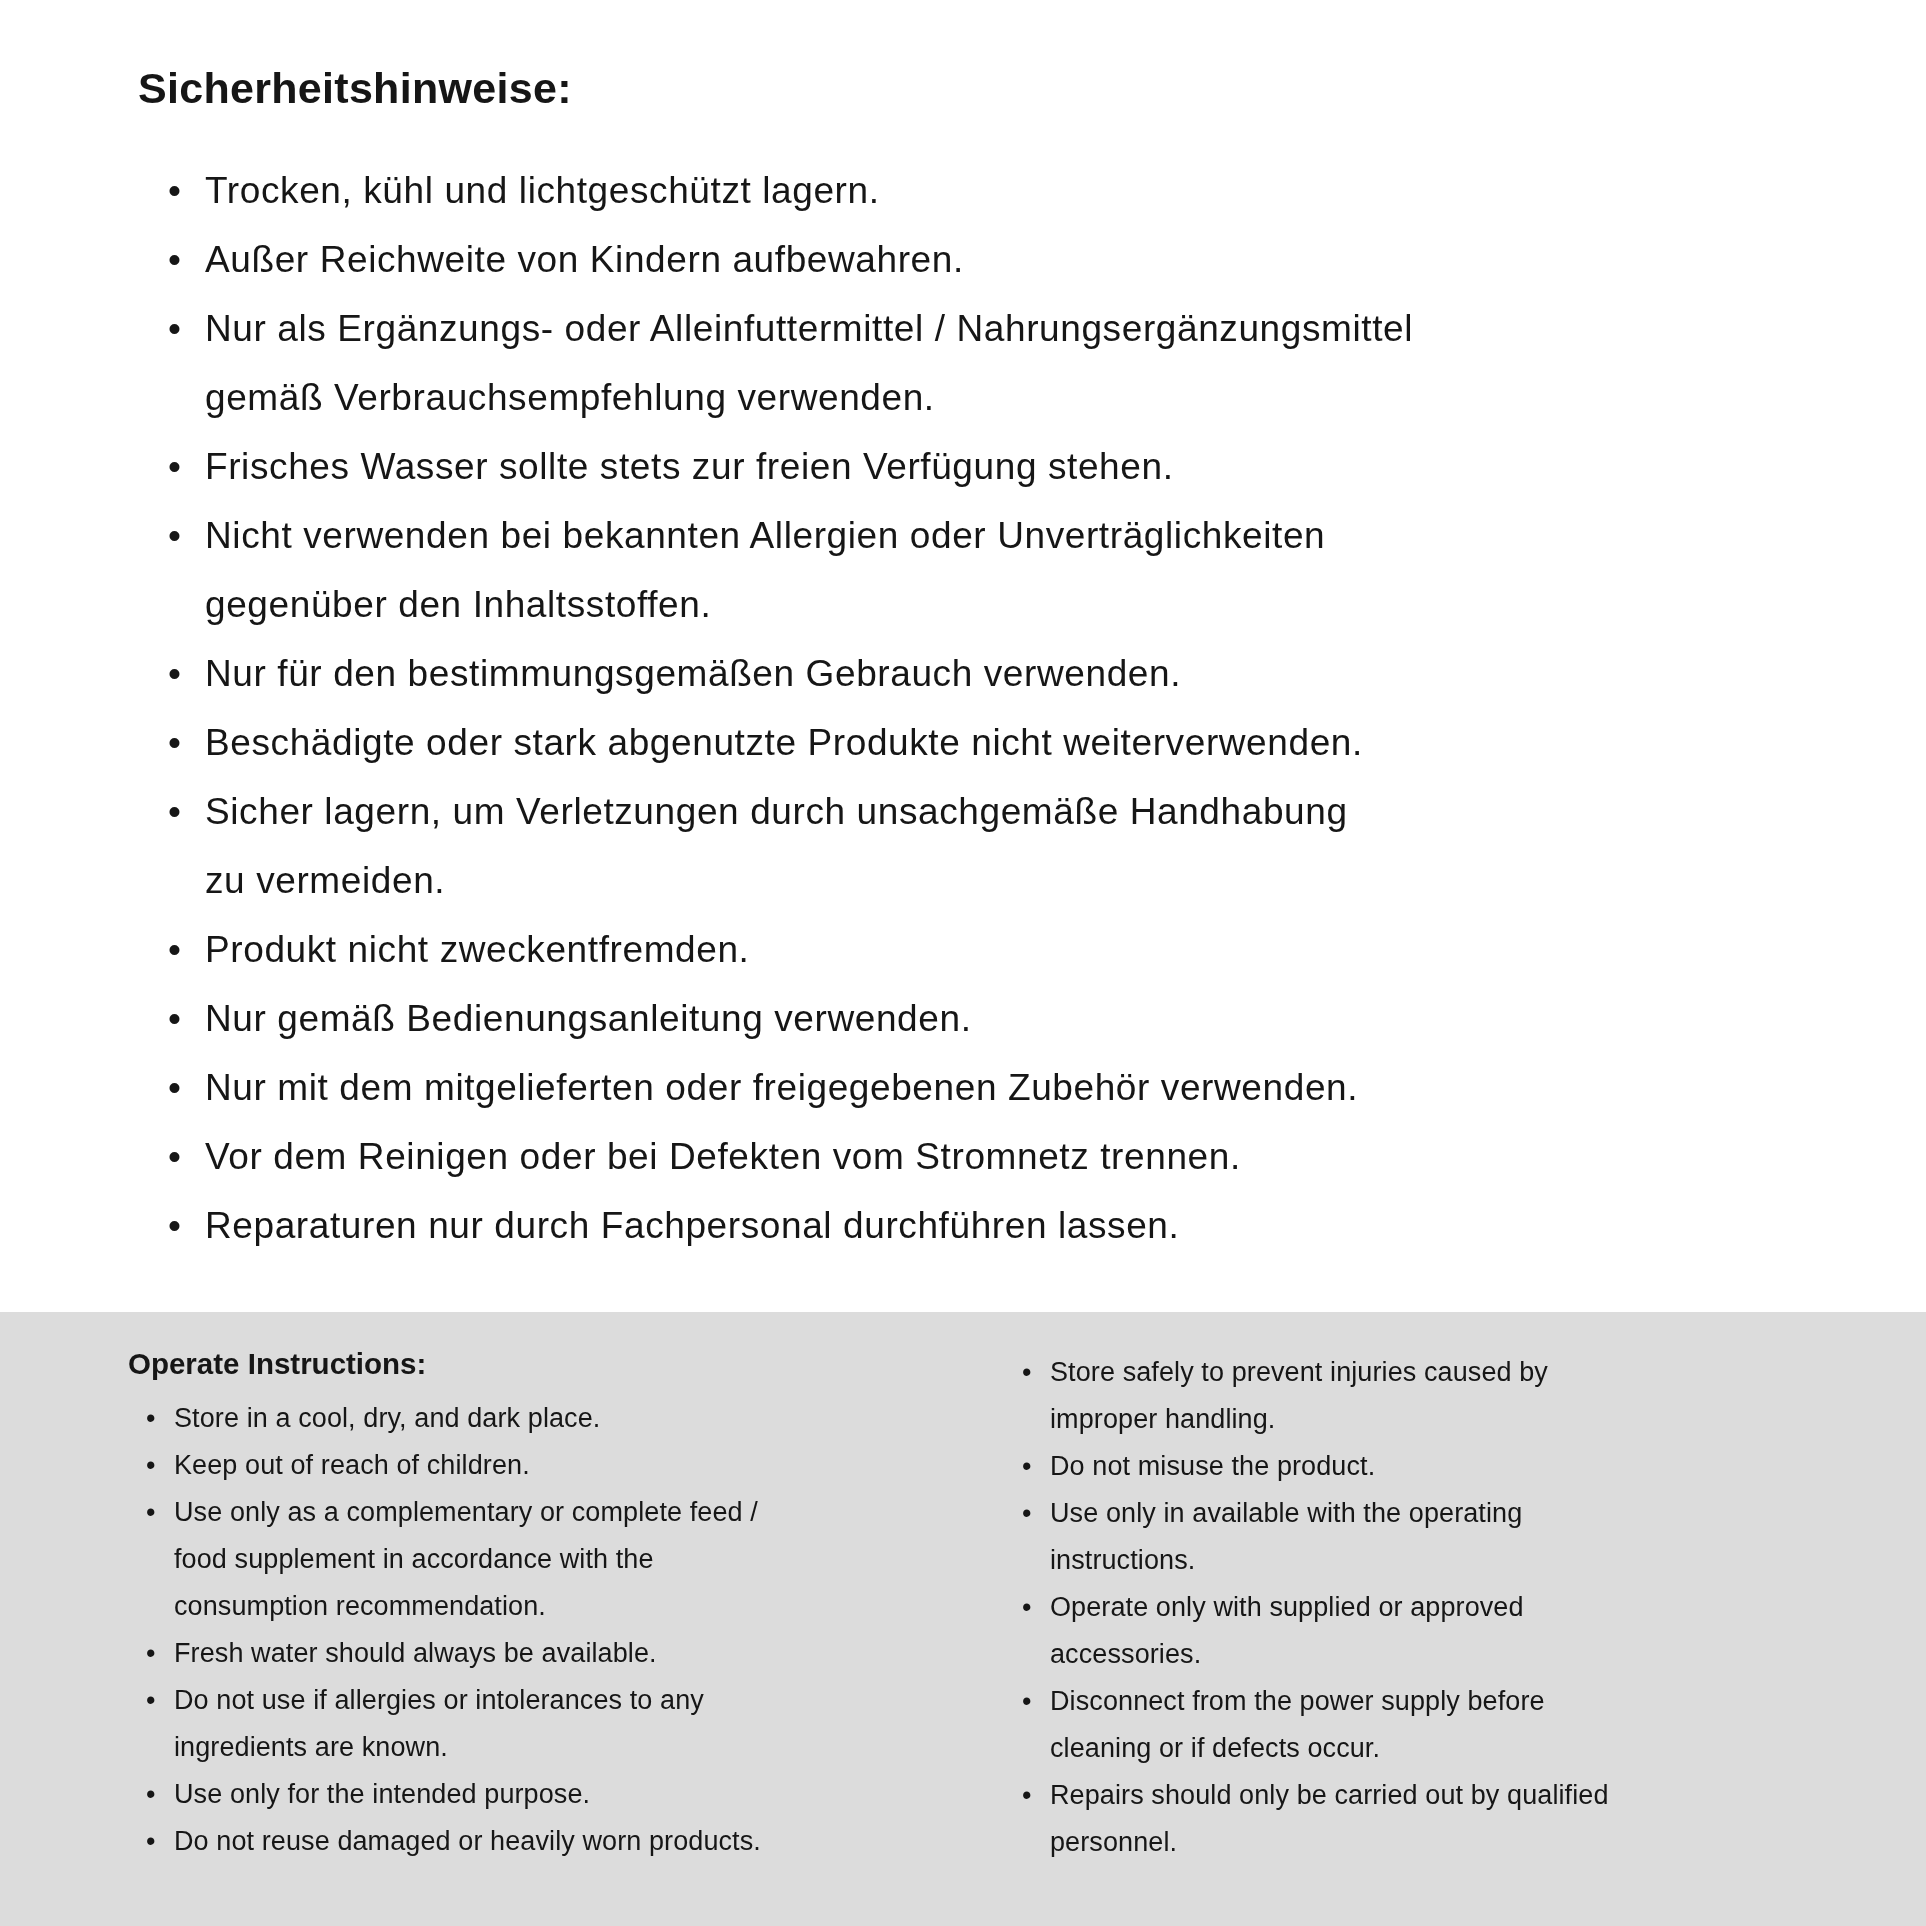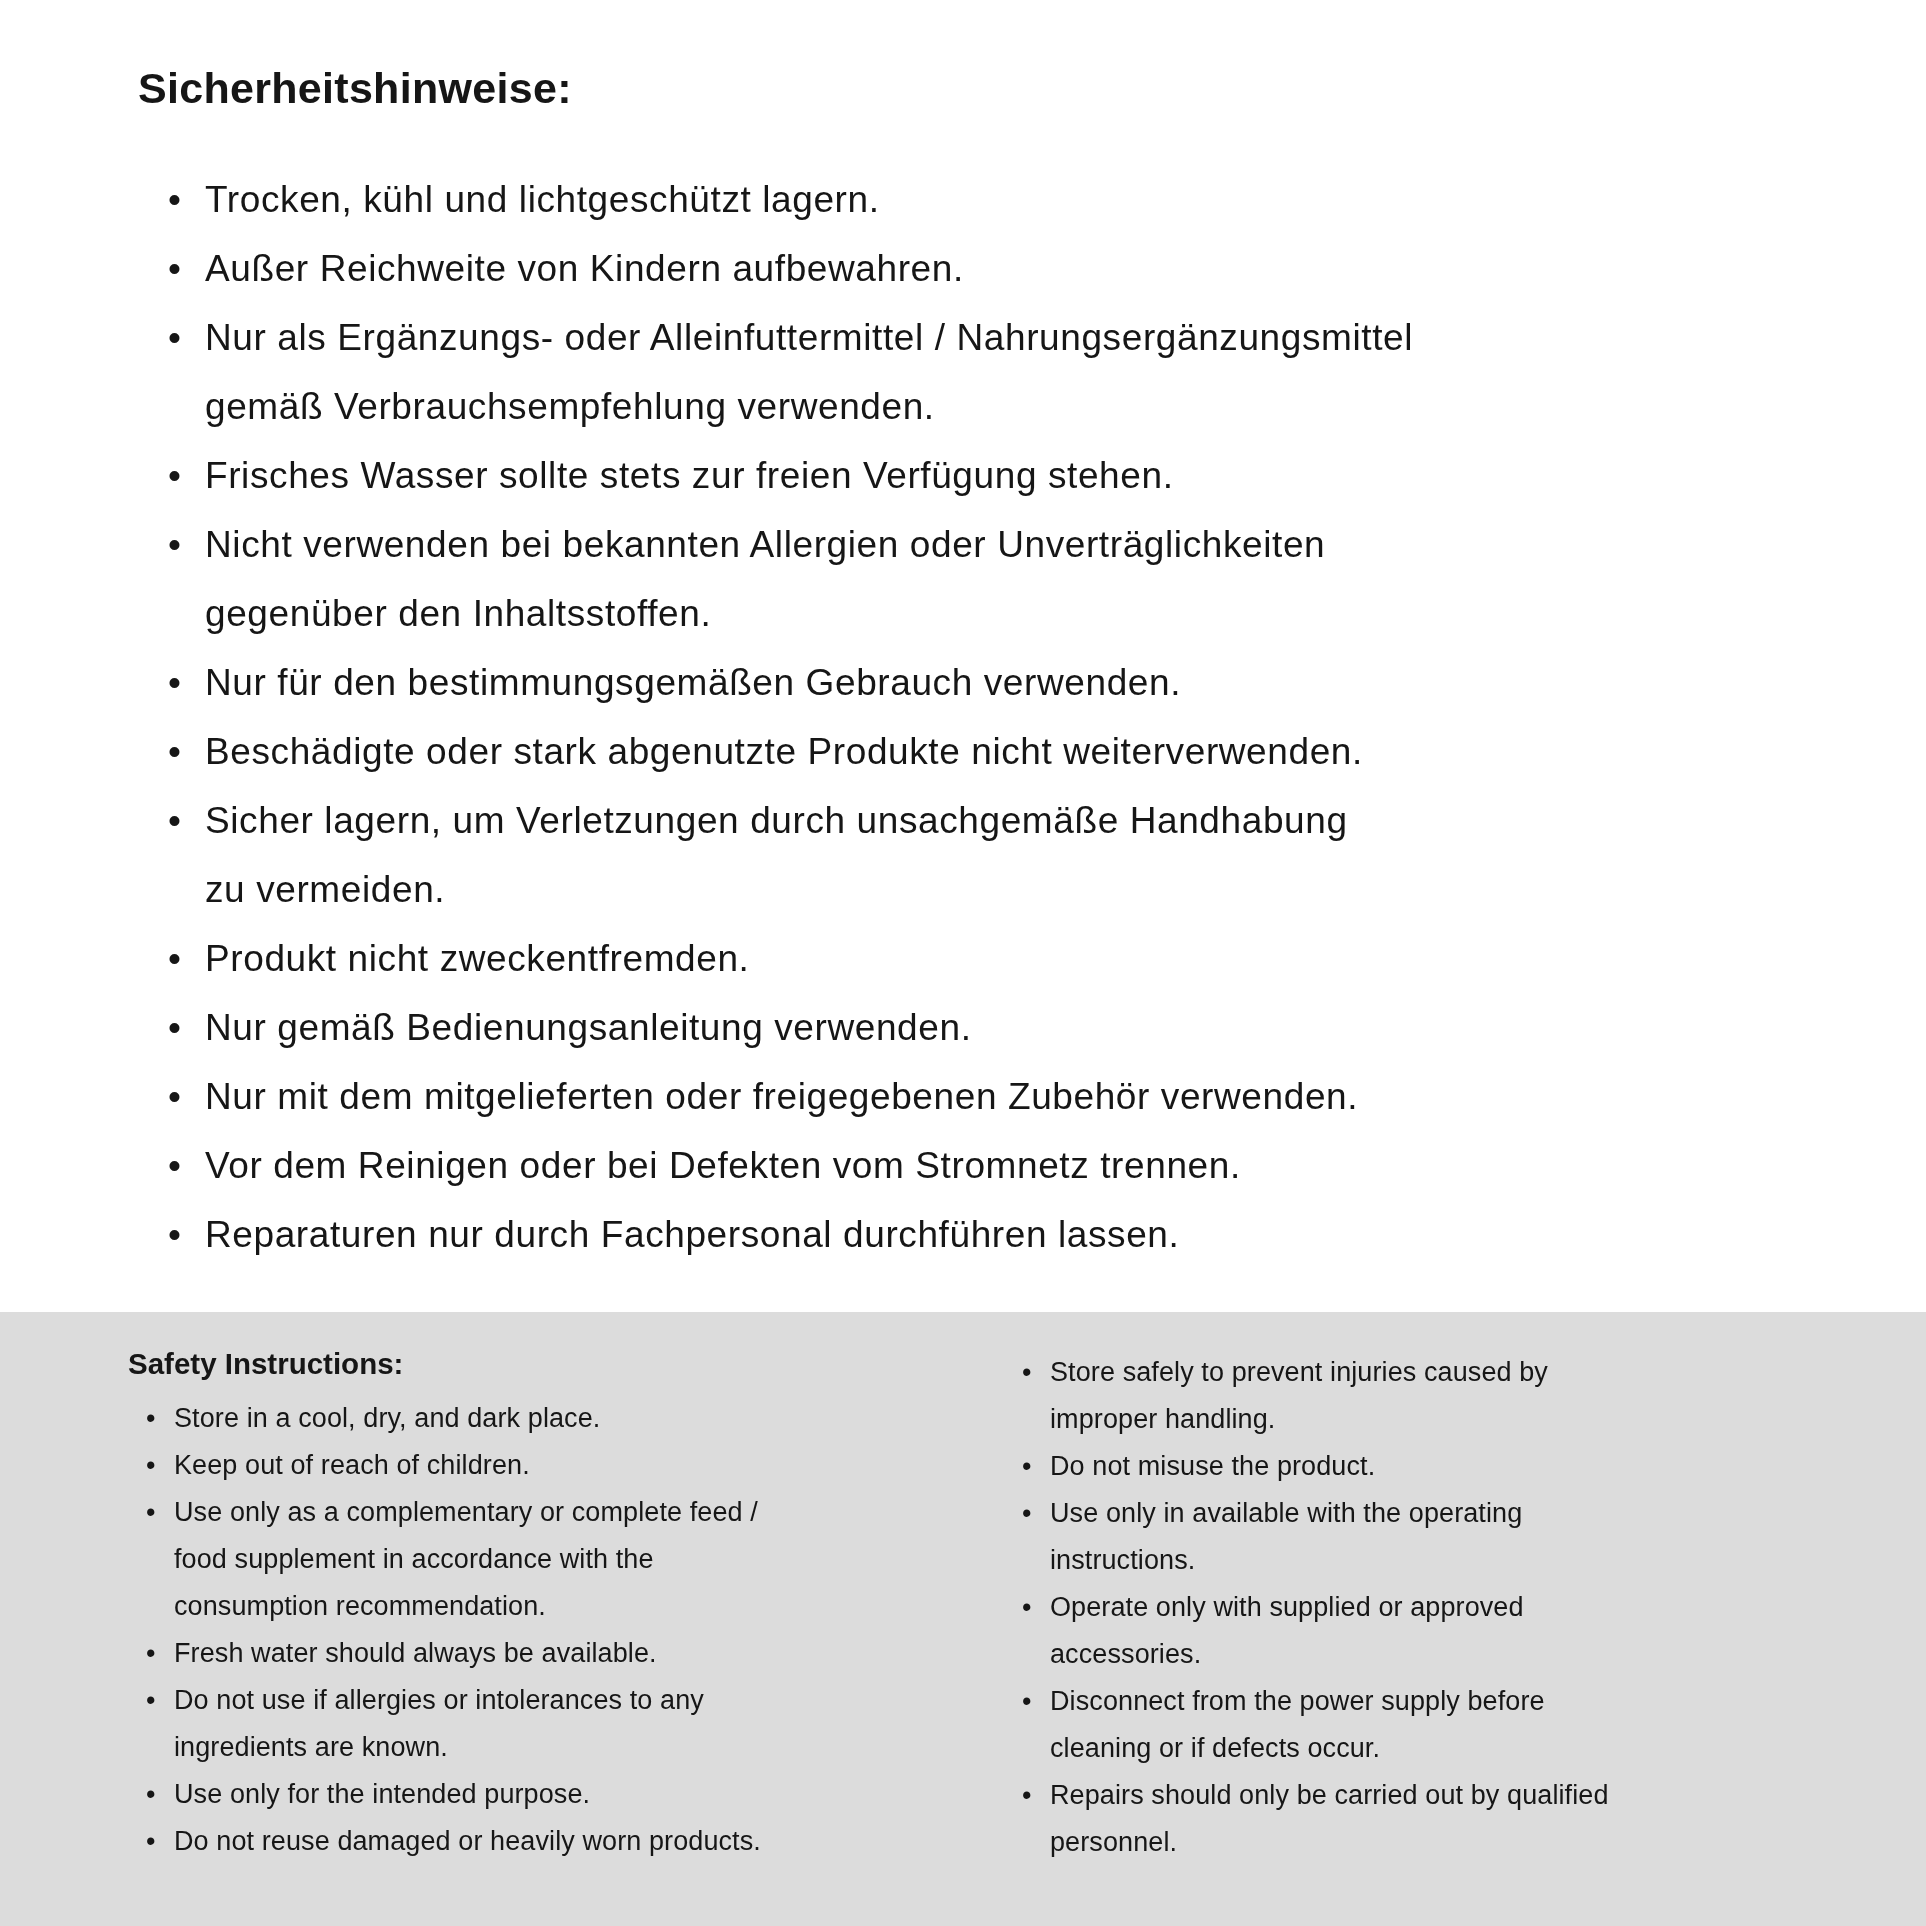--- a/index.html
+++ b/index.html
@@ -38,21 +38,21 @@
   }
   ul.instr li::before {
     content: "\2022";
     position: absolute;
     left: 0;
     top: 0;
   }
   .de-list {
     position: absolute;
     left: 168px;
-    top: 165px;
+    top: 156px;
     width: 1701px;
     font-size: 37px;
     line-height: 69px;
     letter-spacing: 0.6px;
   }
   .de-list li { padding-left: 37px; }
 
   
   .en-section {
     position: absolute;
@@ -95,21 +95,21 @@
 <div class="page">
 
   <h1 class="de-title">Sicherheitshinweise:</h1>
 
   <ul class="instr de-list"><li>Trocken, kühl und lichtgeschützt lagern.</li><li>Außer Reichweite von Kindern aufbewahren.</li><li>Nur als Ergänzungs- oder Alleinfuttermittel / Nahrungsergänzungsmittel
 gemäß Verbrauchsempfehlung verwenden.</li><li>Frisches Wasser sollte stets zur freien Verfügung stehen.</li><li>Nicht verwenden bei bekannten Allergien oder Unverträglichkeiten
 gegenüber den Inhaltsstoffen.</li><li>Nur für den bestimmungsgemäßen Gebrauch verwenden.</li><li>Beschädigte oder stark abgenutzte Produkte nicht weiterverwenden.</li><li>Sicher lagern, um Verletzungen durch unsachgemäße Handhabung
 zu vermeiden.</li><li>Produkt nicht zweckentfremden.</li><li>Nur gemäß Bedienungsanleitung verwenden.</li><li>Nur mit dem mitgelieferten oder freigegebenen Zubehör verwenden.</li><li>Vor dem Reinigen oder bei Defekten vom Stromnetz trennen.</li><li>Reparaturen nur durch Fachpersonal durchführen lassen.</li></ul>
 
   <section class="en-section">
-    <h2 class="en-title">Safety Instructions:</h2>
+    <h2 class="en-title">Operate Instructions:</h2>
 
     <ul class="instr en-list en-left"><li>Store in a cool, dry, and dark place.</li><li>Keep out of reach of children.</li><li>Use only as a complementary or complete feed /
 food supplement in accordance with the
 consumption recommendation.</li><li>Fresh water should always be available.</li><li>Do not use if allergies or intolerances to any
 ingredients are known.</li><li>Use only for the intended purpose.</li><li>Do not reuse damaged or heavily worn products.</li></ul>
 
     <ul class="instr en-list en-right"><li>Store safely to prevent injuries caused by
 improper handling.</li><li>Do not misuse the product.</li><li>Use only in available with the operating
 instructions.</li><li>Operate only with supplied or approved
 accessories.</li><li>Disconnect from the power supply before

